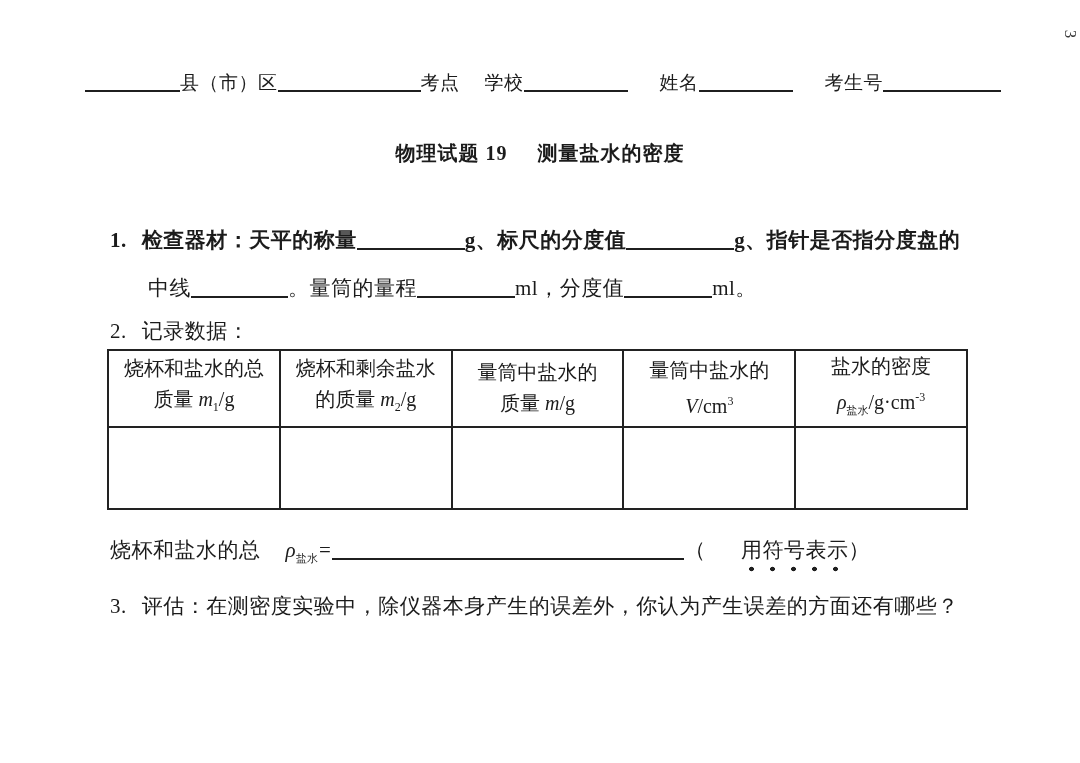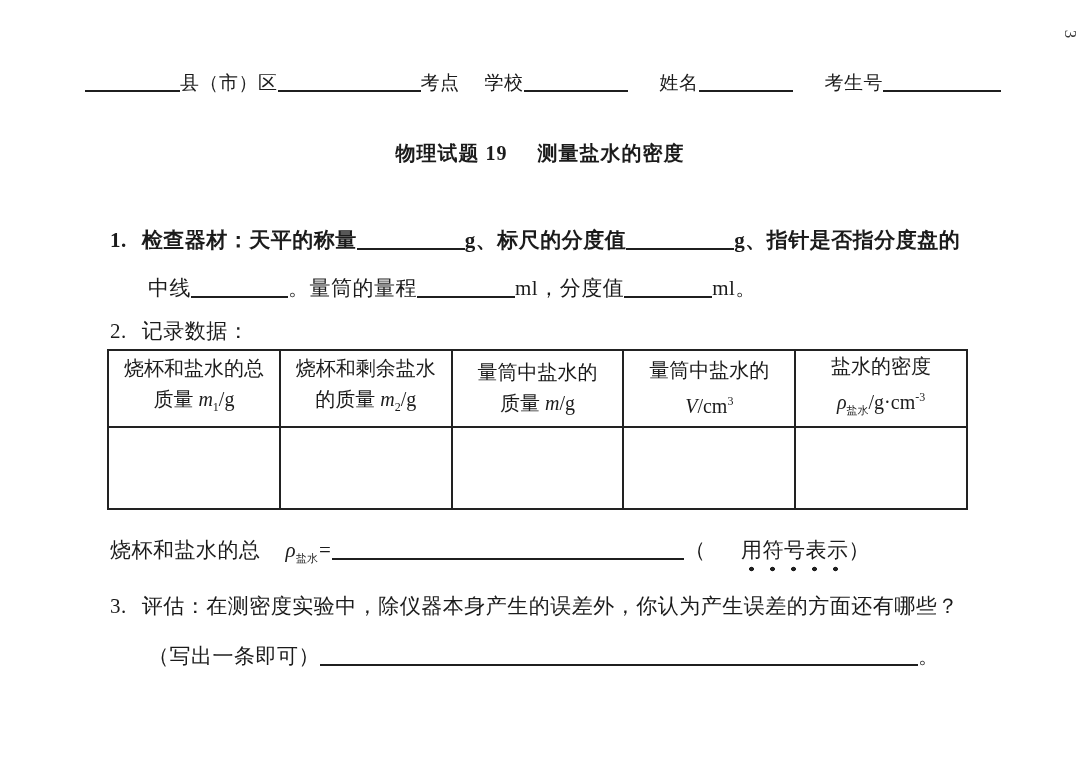--- a/index.html
+++ b/index.html
@@ -135,15 +135,14 @@
         <td></td>
         <td></td>
       </tr>
     </tbody>
   </table>
 
   <div class="bodyline exprline"><span>烧杯和盐水的总</span><span class="gap25"></span><i class="sym">ρ</i><sub class="cjk">盐水</sub><span class="expr-eq">=</span><span class="blank w352"></span><span>（</span><span class="dotted">用符号表示</span><span>）</span></div>
 
   <div class="bodyline q3l1"><span class="qnum">3.</span><span>评估：在测密度实验中，除仪器本身产生的误差外，你认为产生误差的方面还有哪些？</span></div>
 
-  <div class="bodyline q3l2"><span>（写出一条即可）</span><span class="blank w598"></span><span>。</span></div>
 
 </div>
 
 </body></html>

